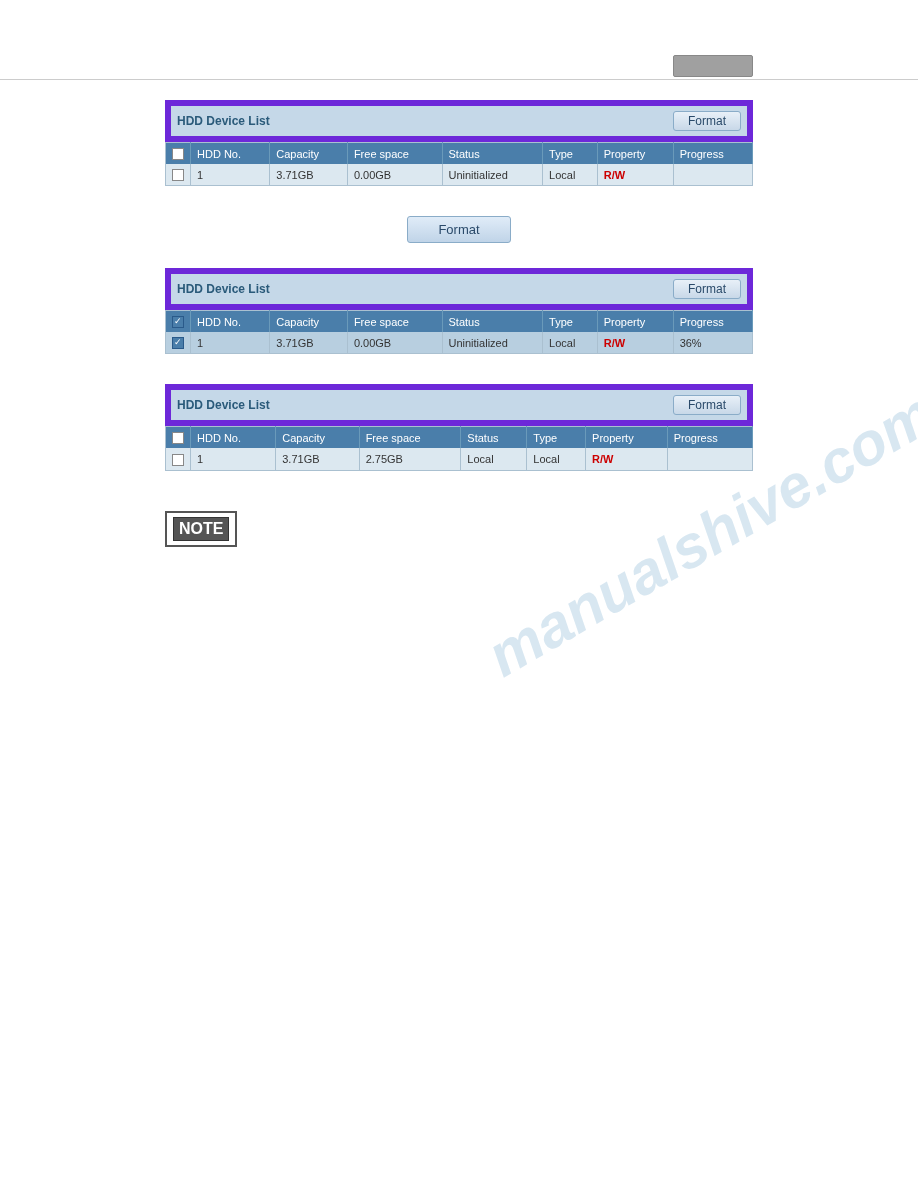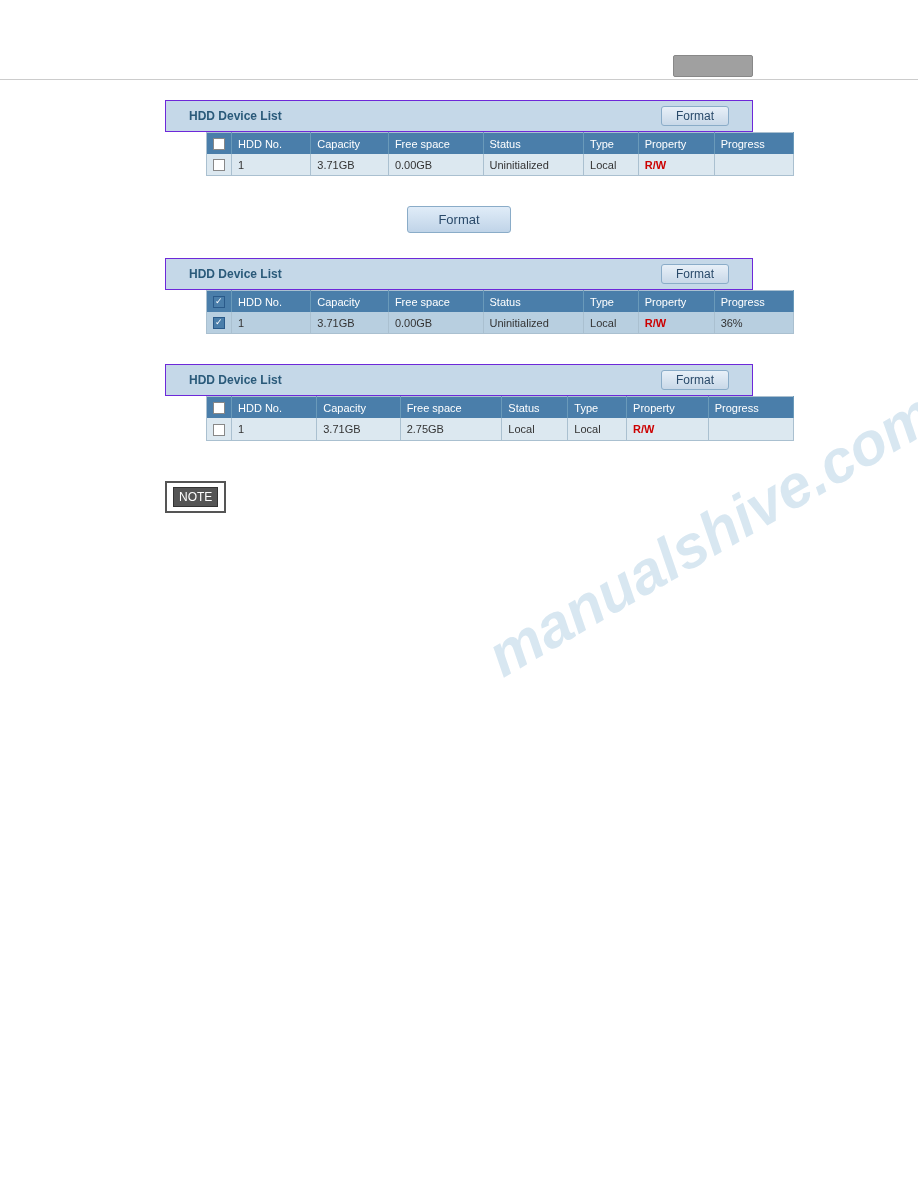--- a/index.html
+++ b/index.html
@@ -35,22 +35,22 @@
       padding: 20px 165px;
     }
 
     
     .hdd-panel {
       margin-bottom: 30px;
     }
 
     .hdd-header {
       background: #c5d8e8;
-      border: 1px solid #6d28d9;
-      padding: 5px 23px;
+      border: 6px solid #6d28d9;
+      padding: 5px 6px;
       display: flex;
       justify-content: space-between;
       align-items: center;
     }
 
     .hdd-header-title {
       color: #2a5a7a;
       font-size: 12px;
       font-weight: bold;
     }
@@ -62,21 +62,20 @@
       padding: 2px 14px;
       font-size: 12px;
       color: #2a4a6a;
       cursor: pointer;
     }
 
     table.hdd-table {
       width: 100%;
       border-collapse: collapse;
       border: 1px solid #aac0d0;
-      margin-left: 41px;
     }
 
     table.hdd-table thead tr {
       background: #4a7eaa;
     }
 
     table.hdd-table thead th {
       color: #ffffff;
       font-weight: normal;
       padding: 4px 6px;
@@ -173,22 +172,22 @@
       position: relative;
     }
 
     .note-box-inner {
       border: 1px solid #333;
       padding: 2px 5px;
       background: #555;
     }
 
     .note-label {
-      font-size: 12px;
-      font-weight: normal;
+      font-size: 16px;
+      font-weight: bold;
       color: #fff;
       text-align: right;
     }
   </style>
 </head>
 <body>
 
 <div class="top-bar">
   <div class="top-bar-button"></div>
 </div>

